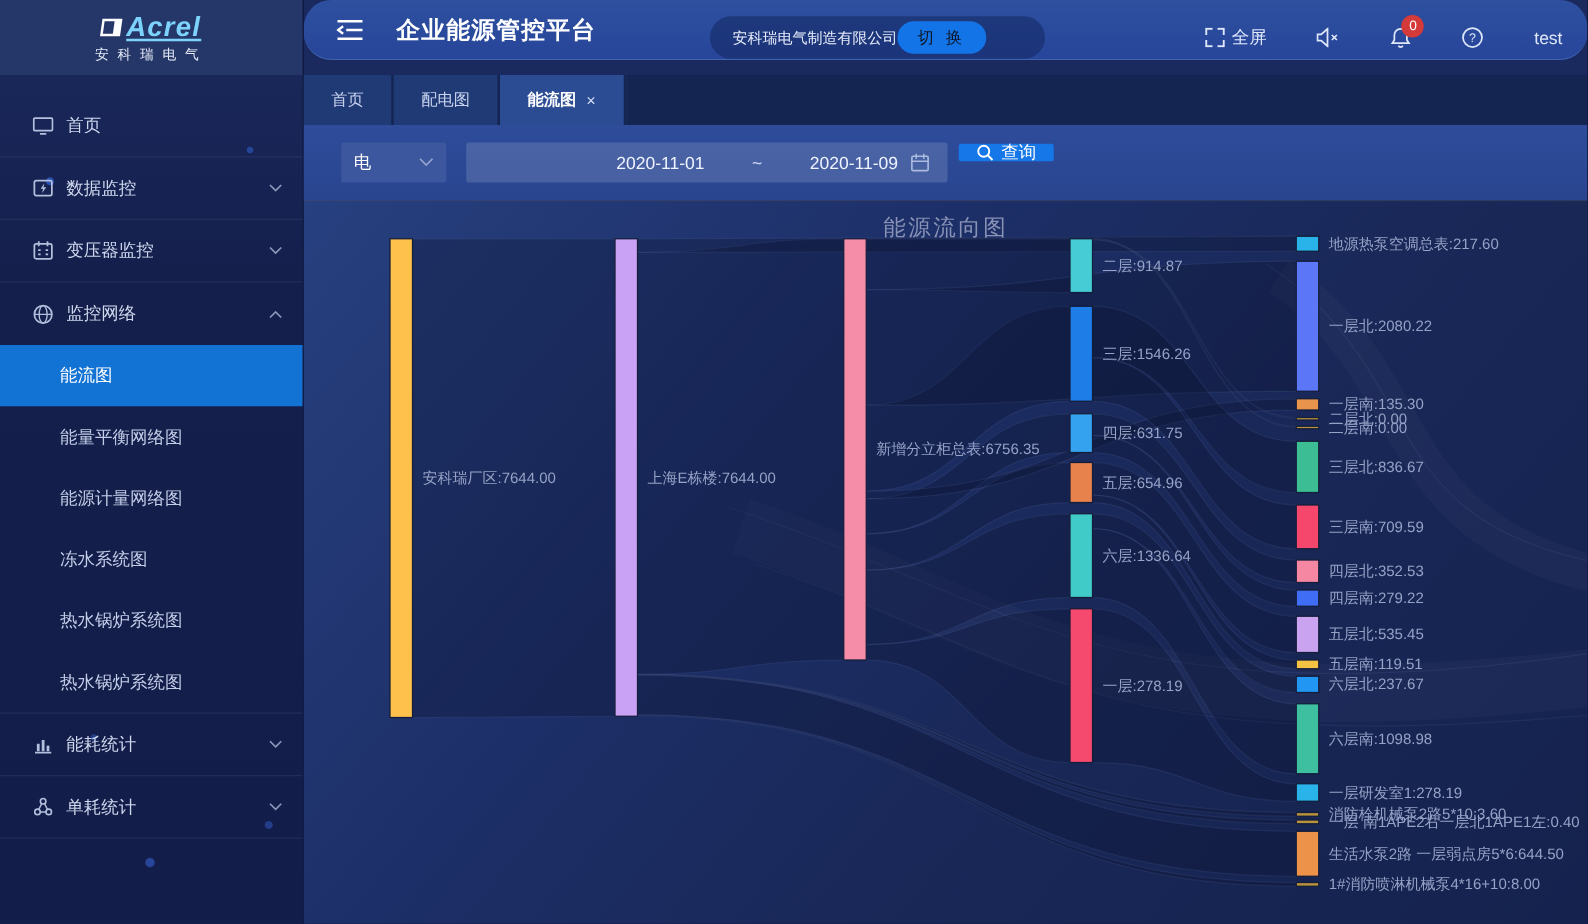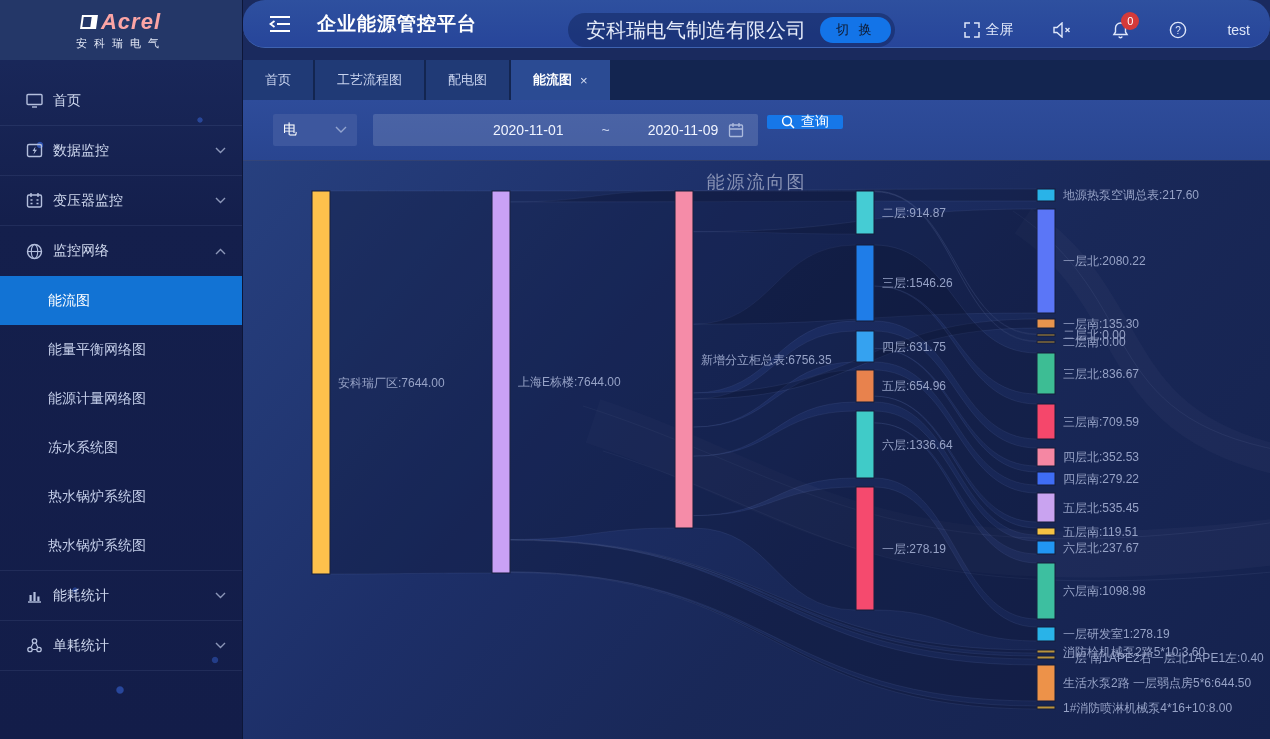--- a/index.html
+++ b/index.html
@@ -12,41 +12,41 @@
       radial-gradient(6px 6px at 40px 145px, rgba(64,120,255,.55) 0 45%, transparent 60%),
       radial-gradient(5px 5px at 200px 120px, rgba(64,120,255,.4) 0 45%, transparent 60%),
       radial-gradient(7px 7px at 120px 690px, rgba(64,120,255,.45) 0 45%, transparent 60%),
       radial-gradient(5px 5px at 75px 590px, rgba(64,120,255,.35) 0 45%, transparent 60%),
       radial-gradient(6px 6px at 215px 660px, rgba(64,120,255,.35) 0 45%, transparent 60%),
       linear-gradient(180deg,#1b2a5e 0%,#141f4c 30%,#131d49 100%);
     border-right:1px solid #0d1638;}
   .logo{height:60px;background:#243768;display:flex;flex-direction:column;justify-content:center;align-items:center;}
   .logo-row{display:flex;align-items:center;gap:4px;}
   .logo-mark{width:16px;height:14px;border:2px solid #fff;border-right-width:6px;transform:skewX(-8deg);}
-  .logo-main{font-size:22px;font-weight:bold;font-style:italic;color:#fca5a5;letter-spacing:1px;}
+  .logo-main{font-size:22px;font-weight:bold;font-style:italic;color:#7dd3fc;letter-spacing:1px;text-decoration:underline;}
   .logo-sub{font-size:11px;color:#e4e9f6;letter-spacing:7px;margin-top:1px;}
   .nav{position:absolute;top:60px;left:0;right:0;bottom:0;padding-top:16px;}
   .nav-item{height:50px;display:flex;align-items:center;padding:0 16px 0 26px;color:#cfd8ee;font-size:14px;
     border-bottom:1px solid rgba(160,180,230,.10);cursor:pointer;}
   .nav-item .nico{width:17px;height:17px;margin-right:10px;flex:0 0 auto;}
   .nav-item .lbl{flex:1;}
   .chev{width:11px;height:7px;opacity:.75;}
   .sub-item{height:49px;display:flex;align-items:center;padding-left:48px;color:#c3cde8;font-size:14px;cursor:pointer;}
   .sub-item.active{background:#1273d4;color:#fff;}
   .subgroup{border-bottom:1px solid rgba(160,180,230,.10);}
 
   
   .topbar{position:absolute;left:243px;top:0;width:1027px;height:48px;
     background:linear-gradient(180deg,#2e509f 0%,#27459a 100%);border-bottom:1px solid #3e62b0;
     display:flex;align-items:center;border-radius:22px;}
   .collapse-btn{margin-left:26px;cursor:pointer;}
   .app-title{font-size:19px;font-weight:bold;color:#fff;margin-left:26px;letter-spacing:1px;}
   .company-pill{position:absolute;left:325px;top:13px;height:34px;min-width:268px;border-radius:17px;
     background:rgba(12,28,78,.42);display:flex;align-items:center;padding:0 4px 0 18px;}
-  .company-name{font-size:20px;color:#e6ecfa;margin-right:14px;}
+  .company-name{font-size:12px;color:#e6ecfa;}
   .switch-btn{height:26px;padding:0 16px;border-radius:13px;background:#1374e8;color:#0f172a;font-size:13px;
     display:flex;align-items:center;letter-spacing:3px;cursor:pointer;border:none;}
   .top-right{position:absolute;right:0;top:0;height:60px;display:flex;align-items:center;gap:40px;padding-right:20px;}
   .tr-item{display:flex;align-items:center;gap:5px;color:#dfe7fa;font-size:14px;cursor:pointer;}
   .bell-wrap{position:relative;}
   .badge{position:absolute;top:-9px;left:9px;min-width:18px;height:18px;border-radius:9px;background:#d43a3a;
     color:#fff;font-size:11px;display:flex;align-items:center;justify-content:center;padding:0 4px;}
 
   
   .tabrow{position:absolute;left:243px;top:60px;width:1027px;height:40px;background:#132550;display:flex;}
@@ -229,23 +229,20 @@
             <text x="9" y="12.5" text-anchor="middle" font-size="10" fill="#dfe7fa">?</text>
           </svg>
       </span>
       <span class="tr-item">test</span>
     </div>
   </header>
 
   <div class="tabrow">
     <div class="tab">
         <span>首页</span>
-      </div>
-    <div class="tab">
-        <span>工艺流程图</span>
       </div>
     <div class="tab">
         <span>配电图</span>
       </div>
     <div class="tab active">
       <span>能流图</span>
       <span class="x">×</span>
     </div>
   </div>
 

